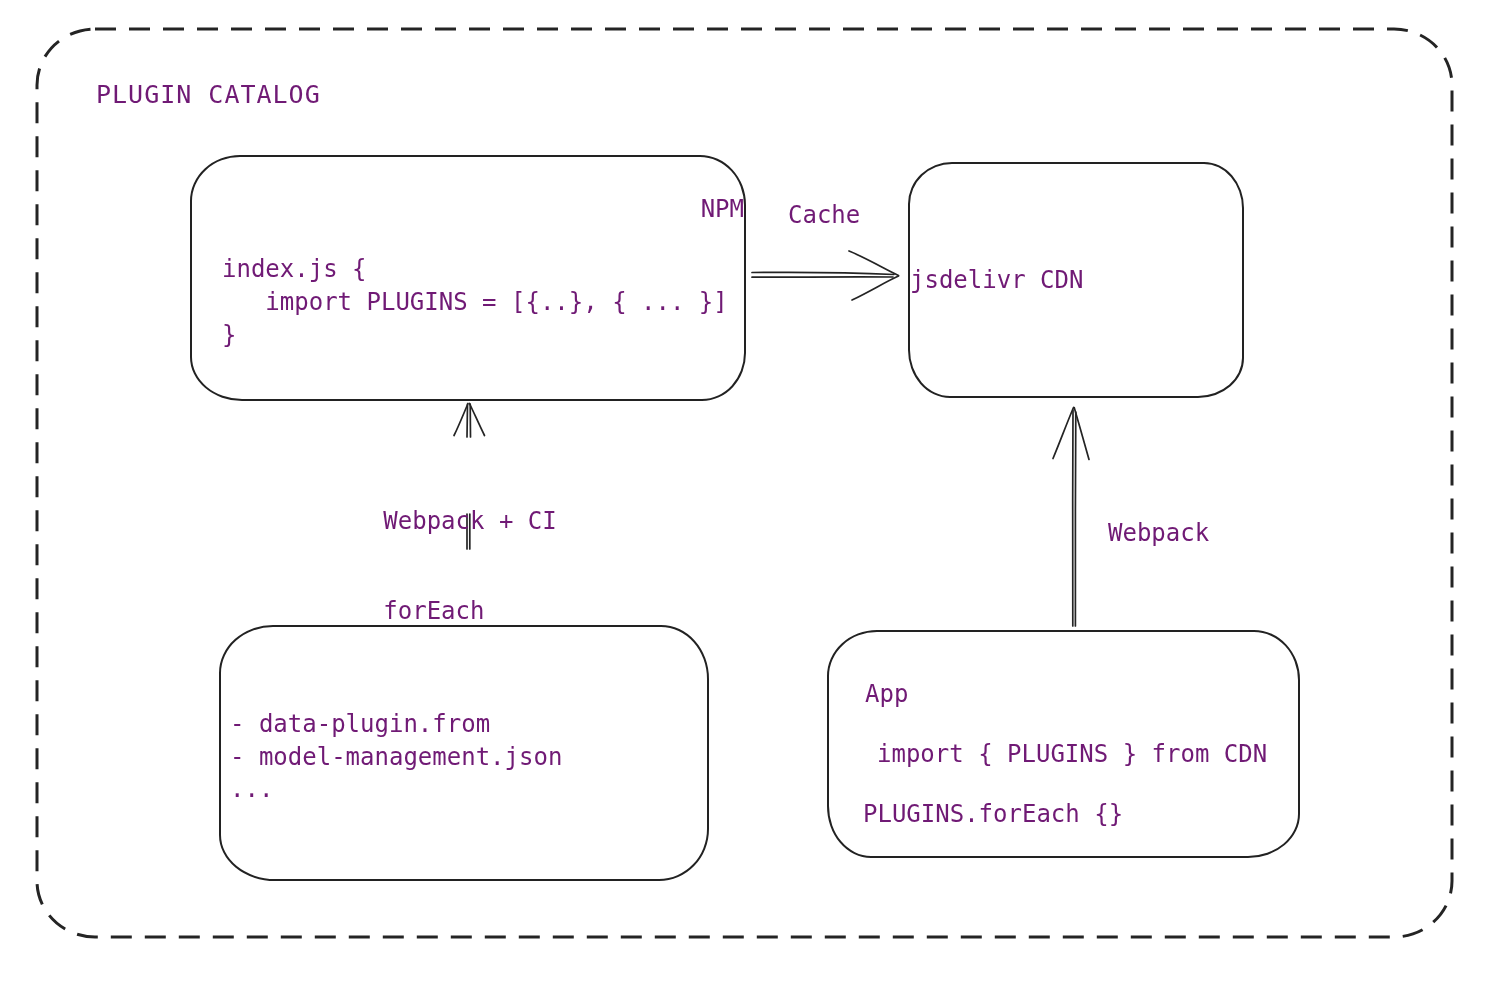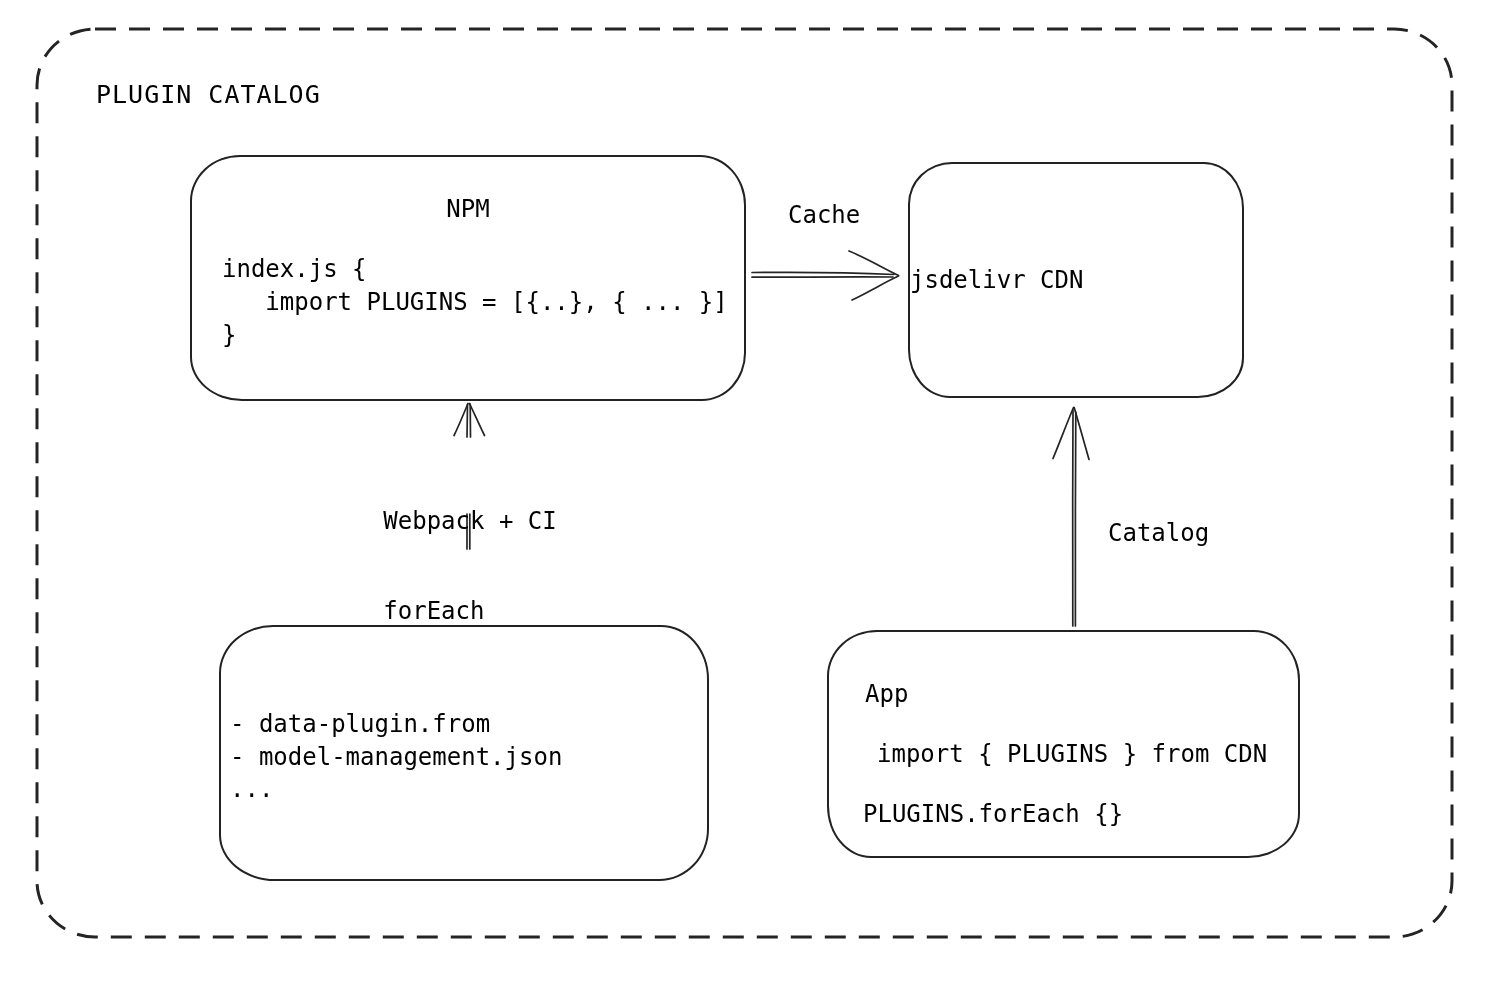--- a/index.html
+++ b/index.html
@@ -1,37 +1,37 @@
 <!DOCTYPE html>
 <html><head>
 <meta charset="utf-8">
 <style>
   html,body { margin:0; padding:0; background:#ffffff; }
   .canvas {
     position:relative; width:1506px; height:1002px; background:#ffffff;
-    font-family:"DejaVu Sans Mono", monospace; color:#000000; overflow:hidden;
+    font-family:"DejaVu Sans Mono", monospace; color:#701a75; overflow:hidden;
   }
   .layer { position:absolute; inset:0; width:1506px; height:1002px; }
   .layer path, .layer rect { fill:none; stroke:#242424; }
   .txt { position:absolute; white-space:pre; }
   .frame-title { left:96px; top:80px; font-size:25px; letter-spacing:1px; }
 
   .box { position:absolute; border:2.5px solid #222; background:#fff; box-sizing:border-box; }
   .box-npm  { left:190px; top:155px; width:556px; height:246px;
               border-radius:50px 46px 44px 52px / 46px 50px 48px 44px; }
   .box-cdn  { left:908px; top:162px; width:336px; height:236px;
               border-radius:44px 40px 46px 42px / 42px 46px 40px 48px;
               display:flex; align-items:center; justify-content:flex-start; }
   .box-repo { left:219px; top:625px; width:490px; height:256px;
               border-radius:54px 48px 50px 56px / 48px 54px 52px 46px; }
   .box-app  { left:827px; top:630px; width:473px; height:228px;
               border-radius:50px 46px 52px 44px / 46px 50px 44px 52px; }
 
   .fs { font-size:24px; }
-  .npm-title { position:absolute; left:0; right:0; top:38px; text-align:center; }
+  .npm-title { position:absolute; left:0; right:0; top:38px; text-align:right; }
   .npm-code  { position:absolute; left:30px; top:96px; line-height:33px; }
   .code-line { white-space:pre; }
   .repo-list { position:absolute; left:9px; top:81px; line-height:32.5px; }
   .app-title { position:absolute; left:36px; top:48px; }
   .app-l1    { position:absolute; left:48px; top:108px;text-align:right; }
   .app-l2    { position:absolute; left:34px; top:168px; }
 
   .lbl-cache  { left:788px;  top:201px; font-size:24px; }
   .lbl-build  { left:470px;  top:446px; font-size:24px; text-align:left; transform:translateX(-50%); line-height:30px; }
   .lbl-repo   { left:437px;  top:566px; font-size:24px; transform:translateX(-50%); }
@@ -97,15 +97,15 @@
     <div class="app-title fs">App</div>
     <div class="app-l1 fs code-line">import { PLUGINS } from CDN</div>
     <div class="app-l2 fs code-line">PLUGINS.forEach {}</div>
   </div>
 
   <div class="txt lbl-cache">Cache</div>
   <div class="txt lbl-build">
     <div>Webpack + CI</div>
     <div>forEach</div>
   </div>
-  <div class="txt lbl-import">Catalog</div>
+  <div class="txt lbl-import">Webpack</div>
 
 </div>
 
 </body></html>

